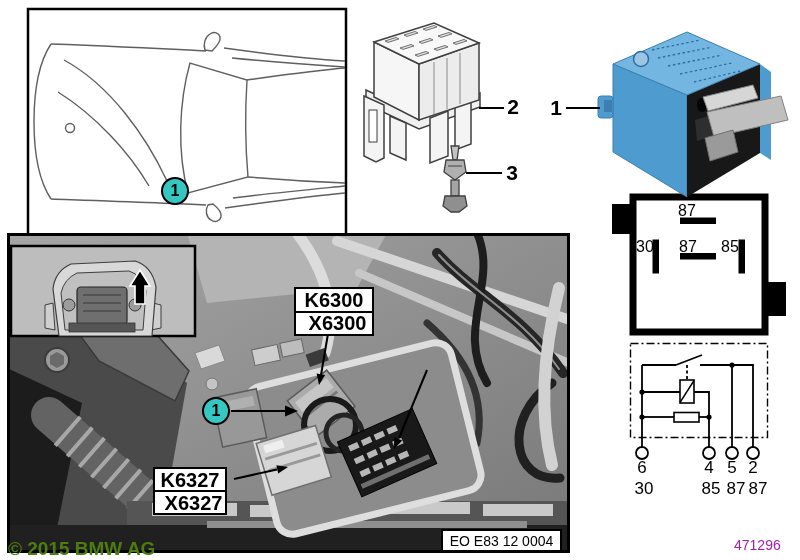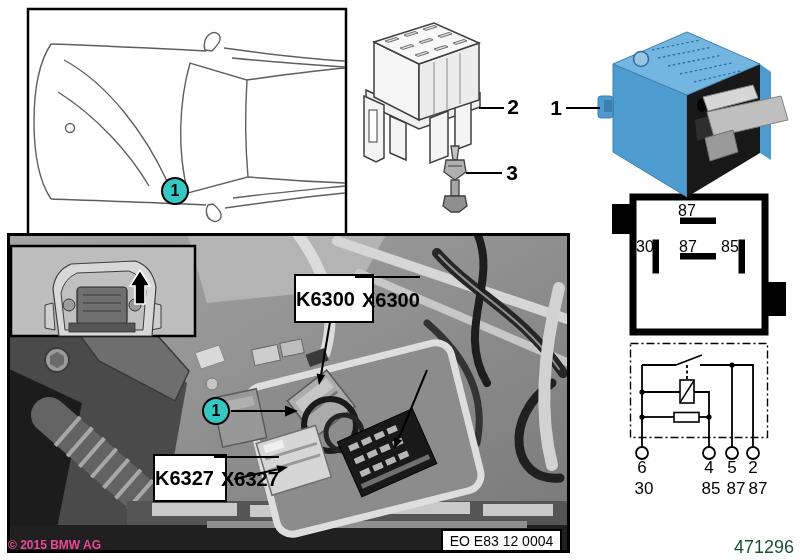--- a/index.html
+++ b/index.html
@@ -5,30 +5,30 @@
   html,body{margin:0;padding:0;background:#ffffff;}
   #stage{position:relative;width:800px;height:560px;background:#fff;overflow:hidden;
          font-family:"Liberation Sans",sans-serif;color:#000;}
   #art{position:absolute;left:0;top:0;z-index:1;}
   .ov{position:absolute;z-index:2;}
   .marker{width:28px;height:28px;border-radius:50%;background:var(--teal,#35c8c2);
           border:2.5px solid #000;display:flex;align-items:center;justify-content:center;
           font-weight:bold;font-size:16px;box-sizing:border-box;z-index:3;}
   .callout{font-weight:bold;font-size:21px;transform:translate(-50%,-50%);z-index:2;}
   .idbox{background:#fff;border:2.5px solid #000;box-sizing:border-box;z-index:3;
-         display:flex;flex-direction:row;}
+         display:flex;flex-direction:column;margin-top:13px;}
   .idbox .row{flex:1;display:flex;align-items:center;justify-content:center;
               font-weight:bold;font-size:20px;line-height:1;}
   .idbox .row + .row{border-top:2.5px solid #000;padding-left:7px;}
   .pinlabel{font-size:16px;transform:translate(-50%,-50%);z-index:2;}
   .schlabel{font-size:17px;transform:translate(-50%,-50%);z-index:2;}
   .refbox{background:#fff;border:2px solid #000;box-sizing:border-box;z-index:3;
           display:flex;align-items:center;justify-content:center;font-size:14px;}
-  .copyright{font-size:12px;font-weight:bold;color:#ec4899;z-index:3;}
-  .docnum{font-size:18px;color:#14532d;z-index:2;}
+  .copyright{font-size:19px;font-weight:bold;color:#4d7c0f;z-index:3;}
+  .docnum{font-size:14px;color:#a21caf;z-index:2;}
 </style>
 </head>
 <body>
 
 <div id="stage">
 
 <svg id="art" width="800" height="560" viewBox="0 0 800 560" xmlns="http://www.w3.org/2000/svg">
   <defs>
     <linearGradient id="gph" x1="0" y1="0" x2="1" y2="1">
       <stop offset="0" stop-color="#a6a6a6"></stop>

